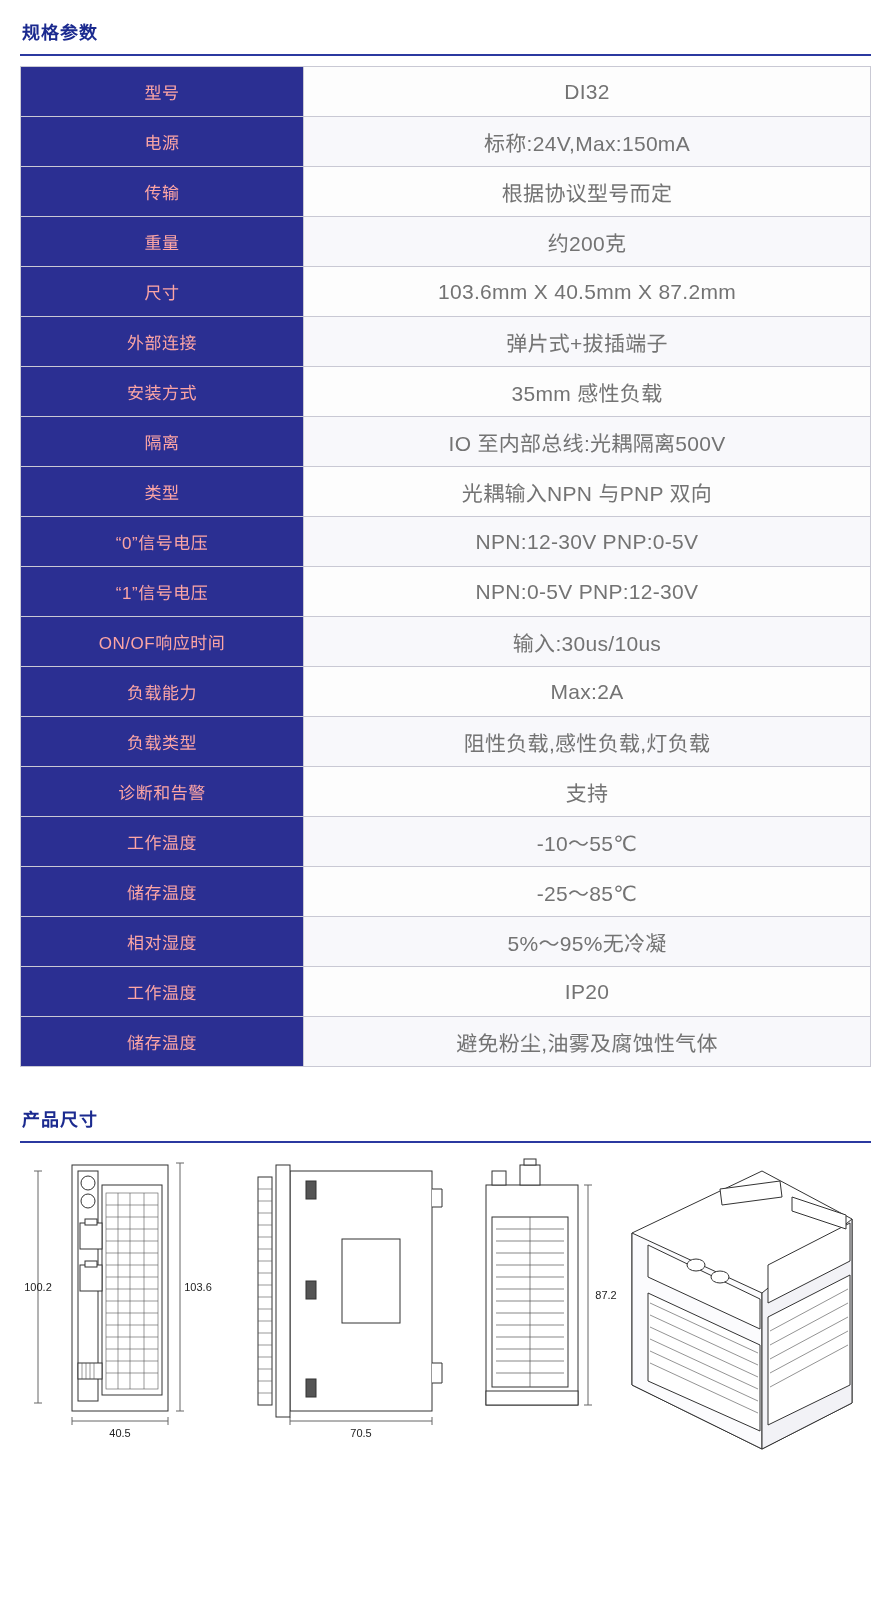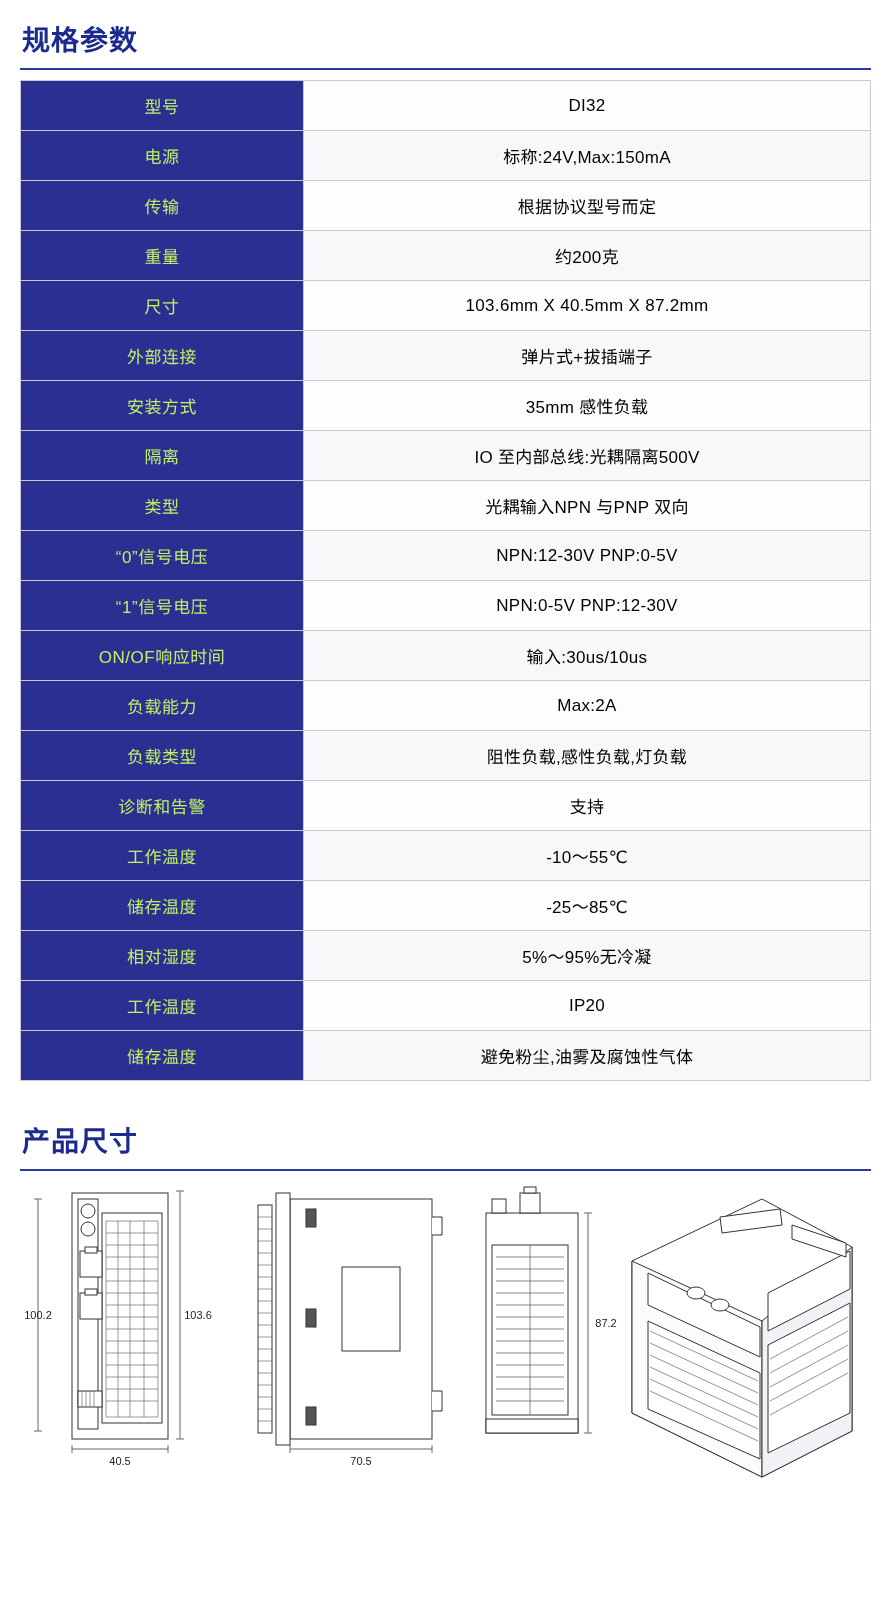--- a/index.html
+++ b/index.html
@@ -15,21 +15,21 @@
     position: relative;
   }
   .page {
     width: 891px;
     box-sizing: border-box;
     padding: 0 20px;
   }
 
   
   .section-heading {
-    font-size: 28px;
+    font-size: 18px;
     font-weight: bold;
     color: #1b2a8f;
     letter-spacing: 1px;
     margin: 18px 0 10px 0;
     padding-left: 2px;
   }
   .heading-rule {
     height: 2px;
     background: #2b39a0;
     width: 100%;
@@ -49,30 +49,30 @@
   }
   .spec-table td {
     border: 1px solid #c9c9d4;
     height: 47px;
     vertical-align: middle;
     font-size: 17px;
   }
   .spec-table td.key {
     width: 280px;
     background: #2b2f92;
-    color: #bef264;
+    color: #fca5a5;
     text-align: center;
     font-size: 17px;
     letter-spacing: 0.5px;
   }
   .spec-table td.val {
     background: #fdfdfd;
-    color: #000000;
+    color: #737373;
     text-align: center;
-    font-size: 17px;
+    font-size: 21px;
     letter-spacing: 0.3px;
   }
   .spec-table tr:nth-child(even) td.val {
     background: #f8f8fb;
   }
 
   
   .dim-area {
     width: 851px;
     margin-top: 6px;

